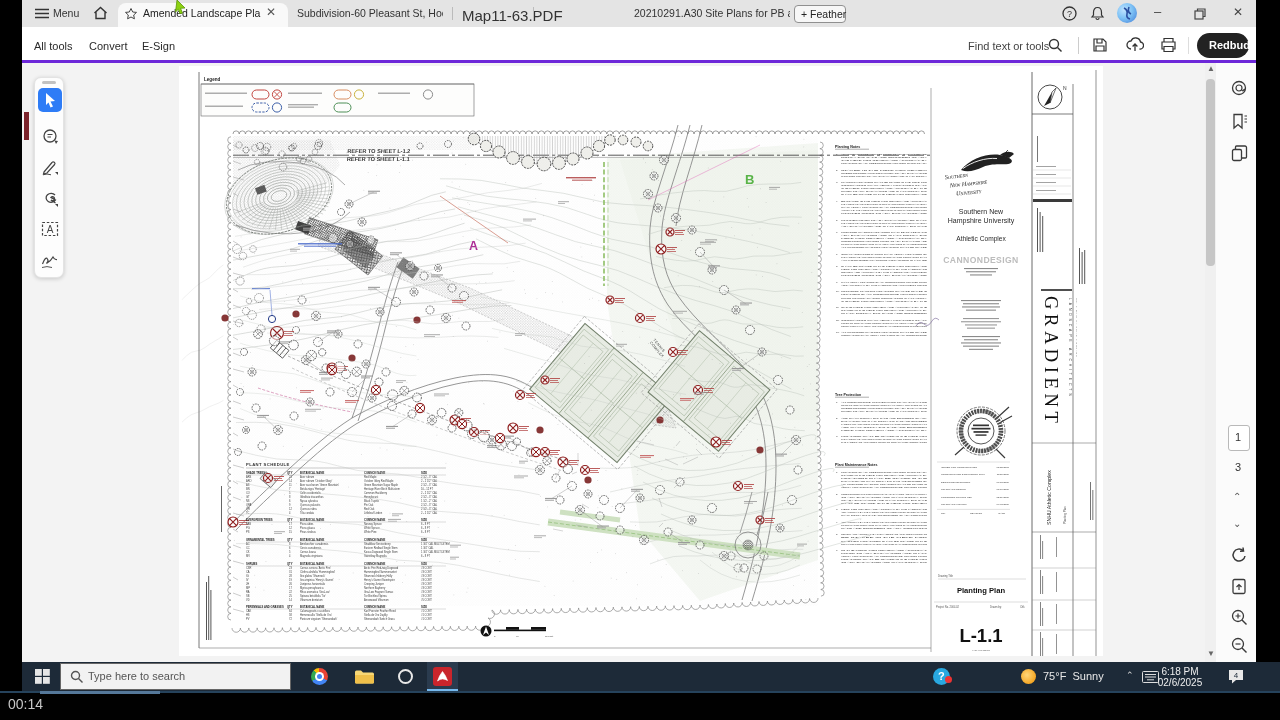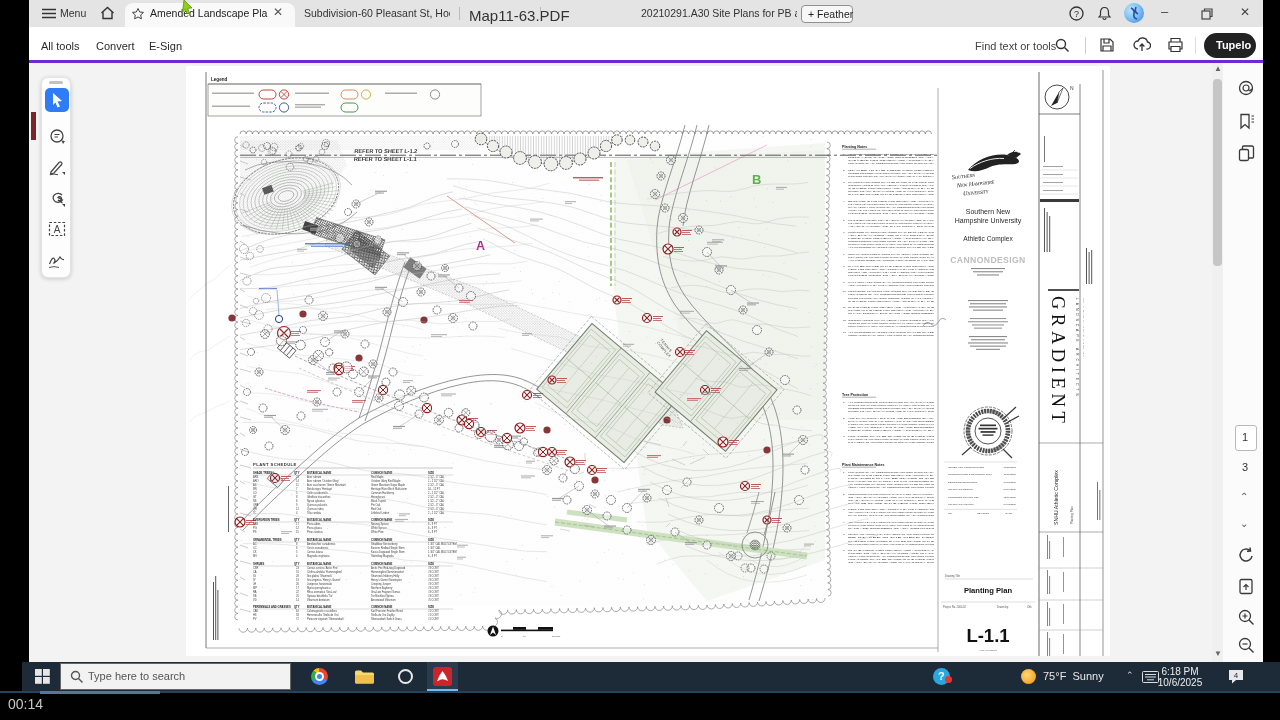--- a/index.html
+++ b/index.html
@@ -1,16 +1,16 @@
 <!DOCTYPE html>
 <html><head><meta charset="utf-8"><style>
 *{margin:0;padding:0;box-sizing:border-box}
 html,body{width:1280px;height:720px;overflow:hidden;background:#000;font-family:"Liberation Sans",sans-serif}
 .abs{position:absolute}
-#app{position:absolute;left:29px;top:0;width:1234px;height:496px;background:#fff}
+#app{position:absolute;left:22px;top:0;width:1234px;height:496px;background:#fff}
 #titlebar{position:absolute;left:0;top:0;width:100%;height:27px;background:#e4e4e4}
 #toolbar{position:absolute;left:0;top:27px;width:100%;height:36px;background:#fff;border-bottom:3px solid #6d28d9}
 #docarea{position:absolute;left:0;top:63px;width:100%;height:599px;background:#f3f3f3}
 .tabtxt{font-size:11px;color:#333;white-space:nowrap}
 .sep{position:absolute;top:7px;width:1px;height:13px;background:#bbb}
 #palette{position:absolute;left:12px;top:77px;width:30px;height:201px;background:#fdfdfd;border:1px solid #e3e3e3;border-radius:7px;box-shadow:0 1px 4px rgba(0,0,0,.18)}
 .pal-item{position:absolute;left:3px;width:24px;height:24px}
 #taskbar{position:absolute;left:22px;top:662px;width:1266px;height:29px;background:#1d2a38}
 #bottombar{position:absolute;left:0;top:691px;width:1280px;height:29px;background:#010101}
 .wtxt{color:#e8e8e8;font-size:11px}
@@ -73,21 +73,21 @@
       </svg>
   <svg class="abs" style="left:1104px;top:9px" width="18" height="18">
         <path d="M5,13 a4,4 0 0 1 0-8 a5,5 0 0 1 9.5,1 a3.5,3.5 0 0 1 -1,7" stroke="#333" stroke-width="1.3" fill="none"></path>
         <path d="M9,15 V8.5 M6.6,10.5 L9,8 L11.4,10.5" stroke="#333" stroke-width="1.3" fill="none"></path>
       </svg>
   <svg class="abs" style="left:1138px;top:10px" width="17" height="16">
         <path d="M4,5 V1.5 H13 V5 M4,12 H2 V5 H15 V12 H13 M4,9.5 H13 V14.5 H4 Z" stroke="#333" stroke-width="1.2" fill="none"></path>
       </svg>
   <div class="abs" style="left:1166px;top:10px;width:1px;height:17px;background:#ddd"></div>
   <div class="abs" style="left:1175px;top:6px;width:52px;height:25px;background:#222;border-radius:13px"></div>
-  <span class="abs" style="left:1187px;top:12px;font-size:11px;color:#fff;font-weight:bold">Tupelo</span>
+  <span class="abs" style="left:1187px;top:12px;font-size:11px;color:#fff;font-weight:bold">Redbud</span>
 </div>
 <div id="docarea">
 <svg id="page" style="position:absolute;left:157px;top:3px" width="924" height="590" viewBox="179 66 924 590">
         <rect x="179" y="66" width="924" height="590" fill="#ffffff"></rect>
         <polygon points="607,158 818,143 818,560 700,601 640,530 607,300" fill="#e7eee2" opacity="0.42"></polygon>
         <polygon points="620,160 818,150 818,420 700,420" fill="#ecf1e7" opacity="0.4"></polygon>
         <path d="M233.0,251.1 Q233.0,251.1 247.2,244.9 Q261.4,238.7 275.6,236.0 Q289.8,233.2 303.9,229.2 Q318.1,225.3 332.3,223.6 Q346.5,221.9 360.7,217.9 Q374.9,213.9 389.1,211.0 Q403.2,208.1 417.4,201.2 Q431.6,194.2 445.8,191.8" fill="none" stroke="#b8bcb8" stroke-width="0.6" opacity="0.8"></path>
         <path d="M233.0,260.2 Q233.0,260.2 247.8,257.4 Q262.6,254.5 277.4,252.0 Q292.2,249.5 307.1,244.0 Q321.9,238.5 336.7,235.5 Q351.5,232.6 366.3,230.8 Q381.1,228.9 395.9,224.9 Q410.8,220.9 425.6,215.9 Q440.4,211.0 455.2,208.9" fill="none" stroke="#b8bcb8" stroke-width="0.6" opacity="0.8"></path>
         <path d="M233.0,280.5 Q233.0,280.5 248.4,273.8 Q263.9,267.1 279.3,266.7 Q294.8,266.4 310.2,262.5 Q325.6,258.6 341.1,253.7 Q356.5,248.7 371.9,244.5 Q387.4,240.2 402.8,240.0 Q418.2,239.7 433.7,233.7 Q449.1,227.7 464.6,223.2" fill="none" stroke="#b8bcb8" stroke-width="0.6" opacity="0.8"></path>
         <path d="M233.0,288.8 Q233.0,288.8 249.1,288.4 Q265.1,288.0 281.2,283.7 Q297.2,279.3 313.3,276.8 Q329.4,274.2 345.4,270.5 Q361.5,266.8 377.6,262.7 Q393.6,258.5 409.7,256.9 Q425.8,255.3 441.8,249.5 Q457.9,243.8 473.9,241.1" fill="none" stroke="#b8bcb8" stroke-width="0.6" opacity="0.8"></path>
@@ -1837,21 +1837,21 @@
   <span class="abs" style="left:916px;top:8px;font-size:11px;color:#fff;font-weight:bold">?</span>
   <div class="abs" style="left:923px;top:14px;width:7px;height:7px;border-radius:50%;background:#e33"></div>
   <div class="abs" style="left:999px;top:7px;width:15px;height:15px;border-radius:50%;background:radial-gradient(circle at 40% 40%,#ffd77a,#f5a623 70%)"></div>
   <span class="abs wtxt" style="left:1021px;top:8px">75°F&nbsp; Sunny</span>
   <span class="abs" style="left:1104px;top:8px;color:#ddd;font-size:9px">⌃</span>
   <svg class="abs" style="left:1120px;top:9px" width="17" height="12">
       <rect x="0.5" y="0.5" width="16" height="11" rx="1" stroke="#ddd" stroke-width="1" fill="none"></rect>
       <path d="M3,3.5 H14 M3,6 H14 M5,8.8 H12" stroke="#ddd" stroke-width="1"></path>
     </svg>
   <span class="abs" style="left:1130px;top:4px;width:56px;text-align:center;color:#eee;font-size:10px">6:18 PM</span>
-  <span class="abs" style="left:1130px;top:15px;width:56px;text-align:center;color:#eee;font-size:10px">10/6/2025</span>
+  <span class="abs" style="left:1130px;top:15px;width:56px;text-align:center;color:#eee;font-size:10px">02/6/2025</span>
   <svg class="abs" style="left:1206px;top:7px" width="18" height="15">
       <path d="M1,1 H15 V11 H8 L4,14.5 V11 H1 Z" fill="#e8e8e8"></path>
       <text x="8" y="9" font-size="8" text-anchor="middle" fill="#1d2a38">4</text>
     </svg>
 </div>
 <div id="bottombar">
   <div class="abs" style="left:0;top:0;width:1280px;height:2px;background:#26435c"></div>
   <div class="abs" style="left:40px;top:0;width:120px;height:3px;background:#55789a"></div>
   <span class="abs" style="left:8px;top:5px;color:#c7c7c7;font-size:14px">00:14</span>
 </div>

